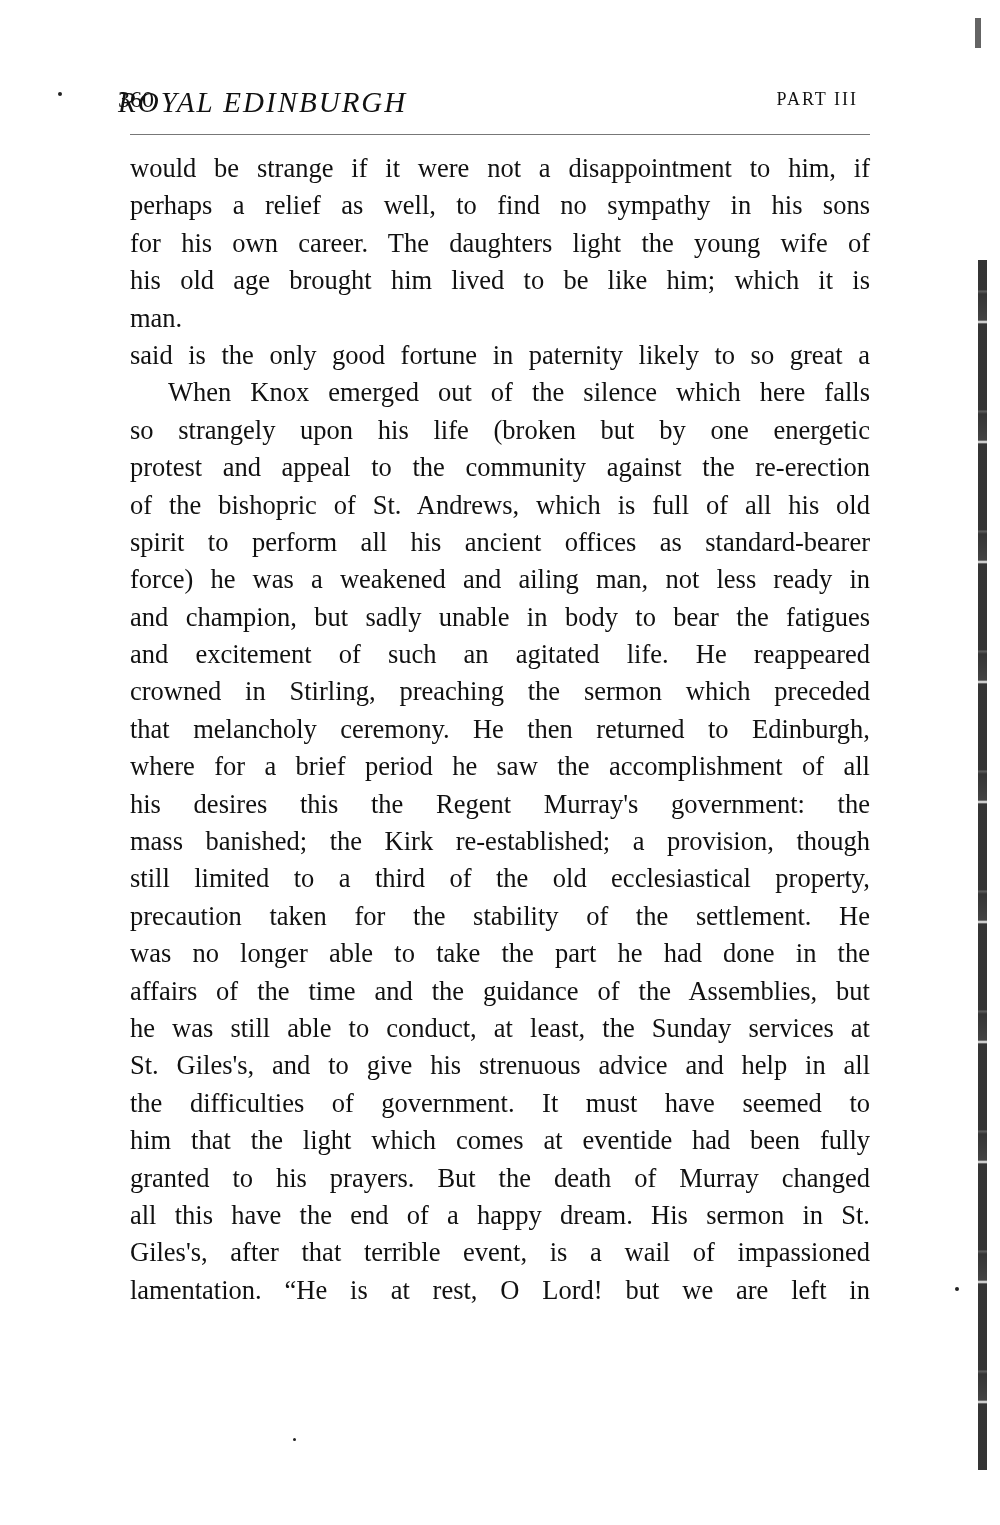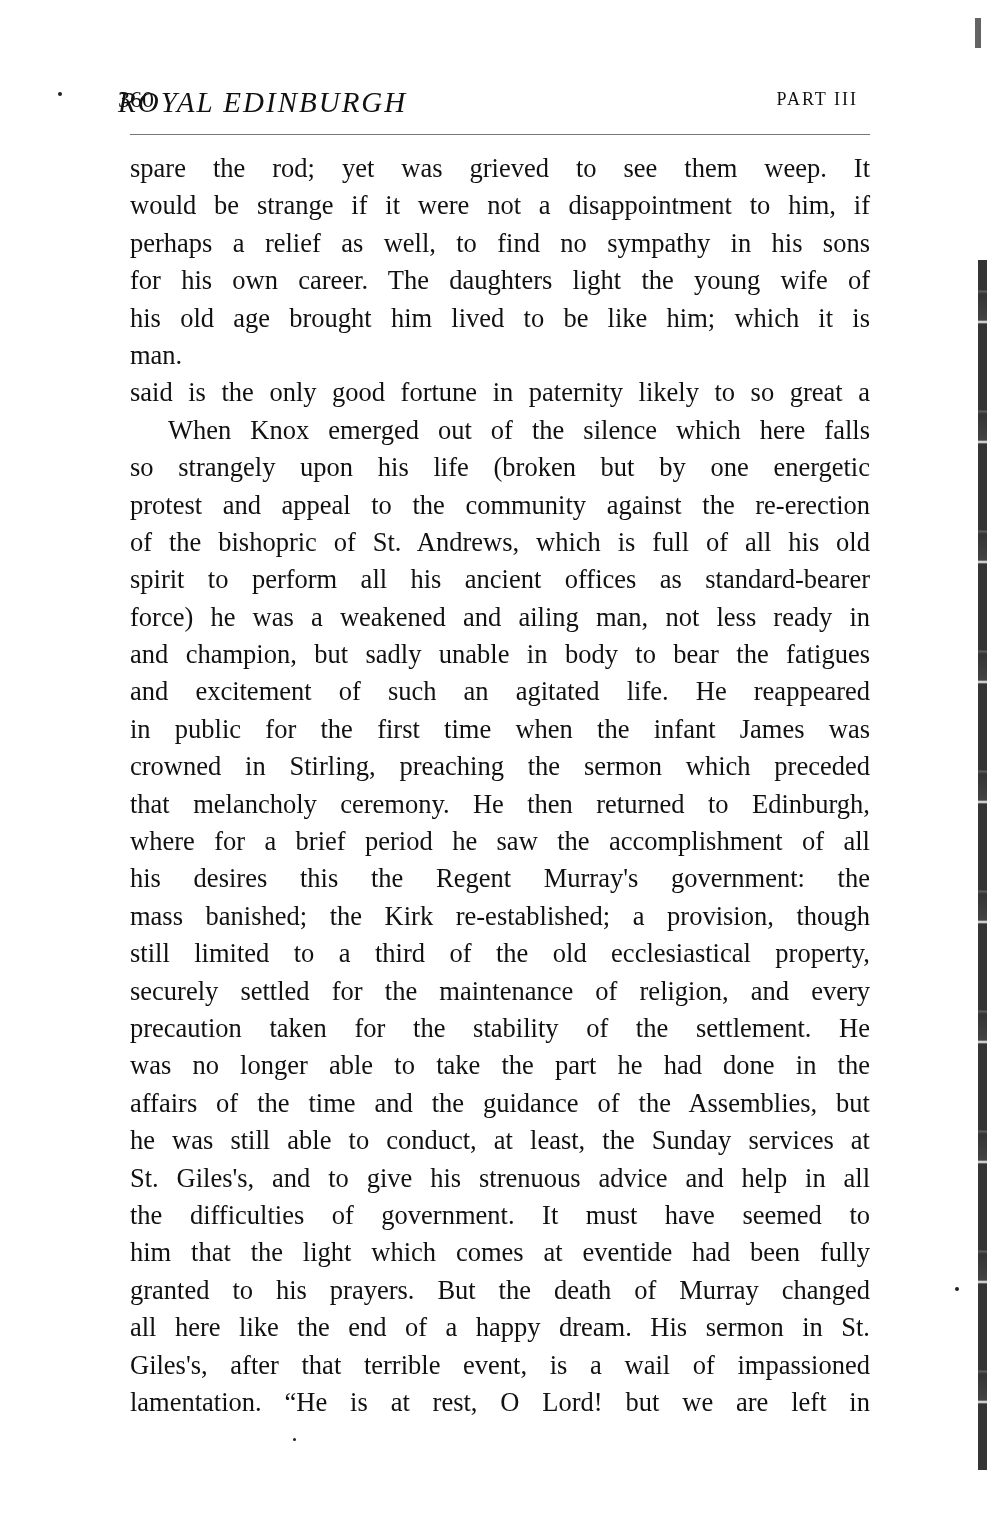--- a/index.html
+++ b/index.html
@@ -109,54 +109,51 @@
 
 <div class="header">
   <span class="page-number">360</span>
   <span class="running-title">ROYAL EDINBURGH</span>
   <span class="part-label">PART III</span>
 </div>
 <div class="rule"></div>
 
 <div class="body-text" id="body-text">
     <div>
-      <span class="line">spare the rod; yet was grieved to see them weep. It</span>
       <span class="line">would be strange if it were not a disappointment to him, if</span>
       <span class="line">perhaps a relief as well, to find no sympathy in his sons</span>
       <span class="line">for his own career. The daughters light the young wife of</span>
       <span class="line">his old age brought him lived to be like him; which it is</span>
       <span class="line last">man.</span>
       <span class="line">said is the only good fortune in paternity likely to so great a</span>
     </div>
     <div>
       <span class="line indent">When Knox emerged out of the silence which here falls</span>
       <span class="line">so strangely upon his life (broken but by one energetic</span>
       <span class="line">protest and appeal to the community against the re-erection</span>
       <span class="line">of the bishopric of St. Andrews, which is full of all his old</span>
       <span class="line">spirit to perform all his ancient offices as standard-bearer</span>
       <span class="line">force) he was a weakened and ailing man, not less ready in</span>
       <span class="line">and champion, but sadly unable in body to bear the fatigues</span>
       <span class="line">and excitement of such an agitated life. He reappeared</span>
-      <span class="line">in public for the first time when the infant James was</span>
       <span class="line">crowned in Stirling, preaching the sermon which preceded</span>
       <span class="line">that melancholy ceremony. He then returned to Edinburgh,</span>
       <span class="line">where for a brief period he saw the accomplishment of all</span>
       <span class="line">his desires this the Regent Murray's government: the</span>
       <span class="line">mass banished; the Kirk re-established; a provision, though</span>
       <span class="line">still limited to a third of the old ecclesiastical property,</span>
-      <span class="line">securely settled for the maintenance of religion, and every</span>
       <span class="line">precaution taken for the stability of the settlement. He</span>
       <span class="line">was no longer able to take the part he had done in the</span>
       <span class="line">affairs of the time and the guidance of the Assemblies, but</span>
       <span class="line">he was still able to conduct, at least, the Sunday services at</span>
       <span class="line">St. Giles's, and to give his strenuous advice and help in all</span>
       <span class="line">the difficulties of government. It must have seemed to</span>
       <span class="line">him that the light which comes at eventide had been fully</span>
       <span class="line">granted to his prayers. But the death of Murray changed</span>
-      <span class="line">all here like the end of a happy dream. His sermon in St.</span>
+      <span class="line">all this have the end of a happy dream. His sermon in St.</span>
       <span class="line">Giles's, after that terrible event, is a wail of impassioned</span>
       <span class="line">lamentation. “He is at rest, O Lord! but we are left in</span>
     </div>
   </div>
 
 <div class="binding-top"></div>
 <div class="binding-edge"></div>
 <div class="speck" style="left:58px;top:92px;"></div>
 <div class="speck" style="left:955px;top:1287px;"></div>
 <div class="speck" style="left:293px;top:1438px;width:3px;height:3px;"></div>

